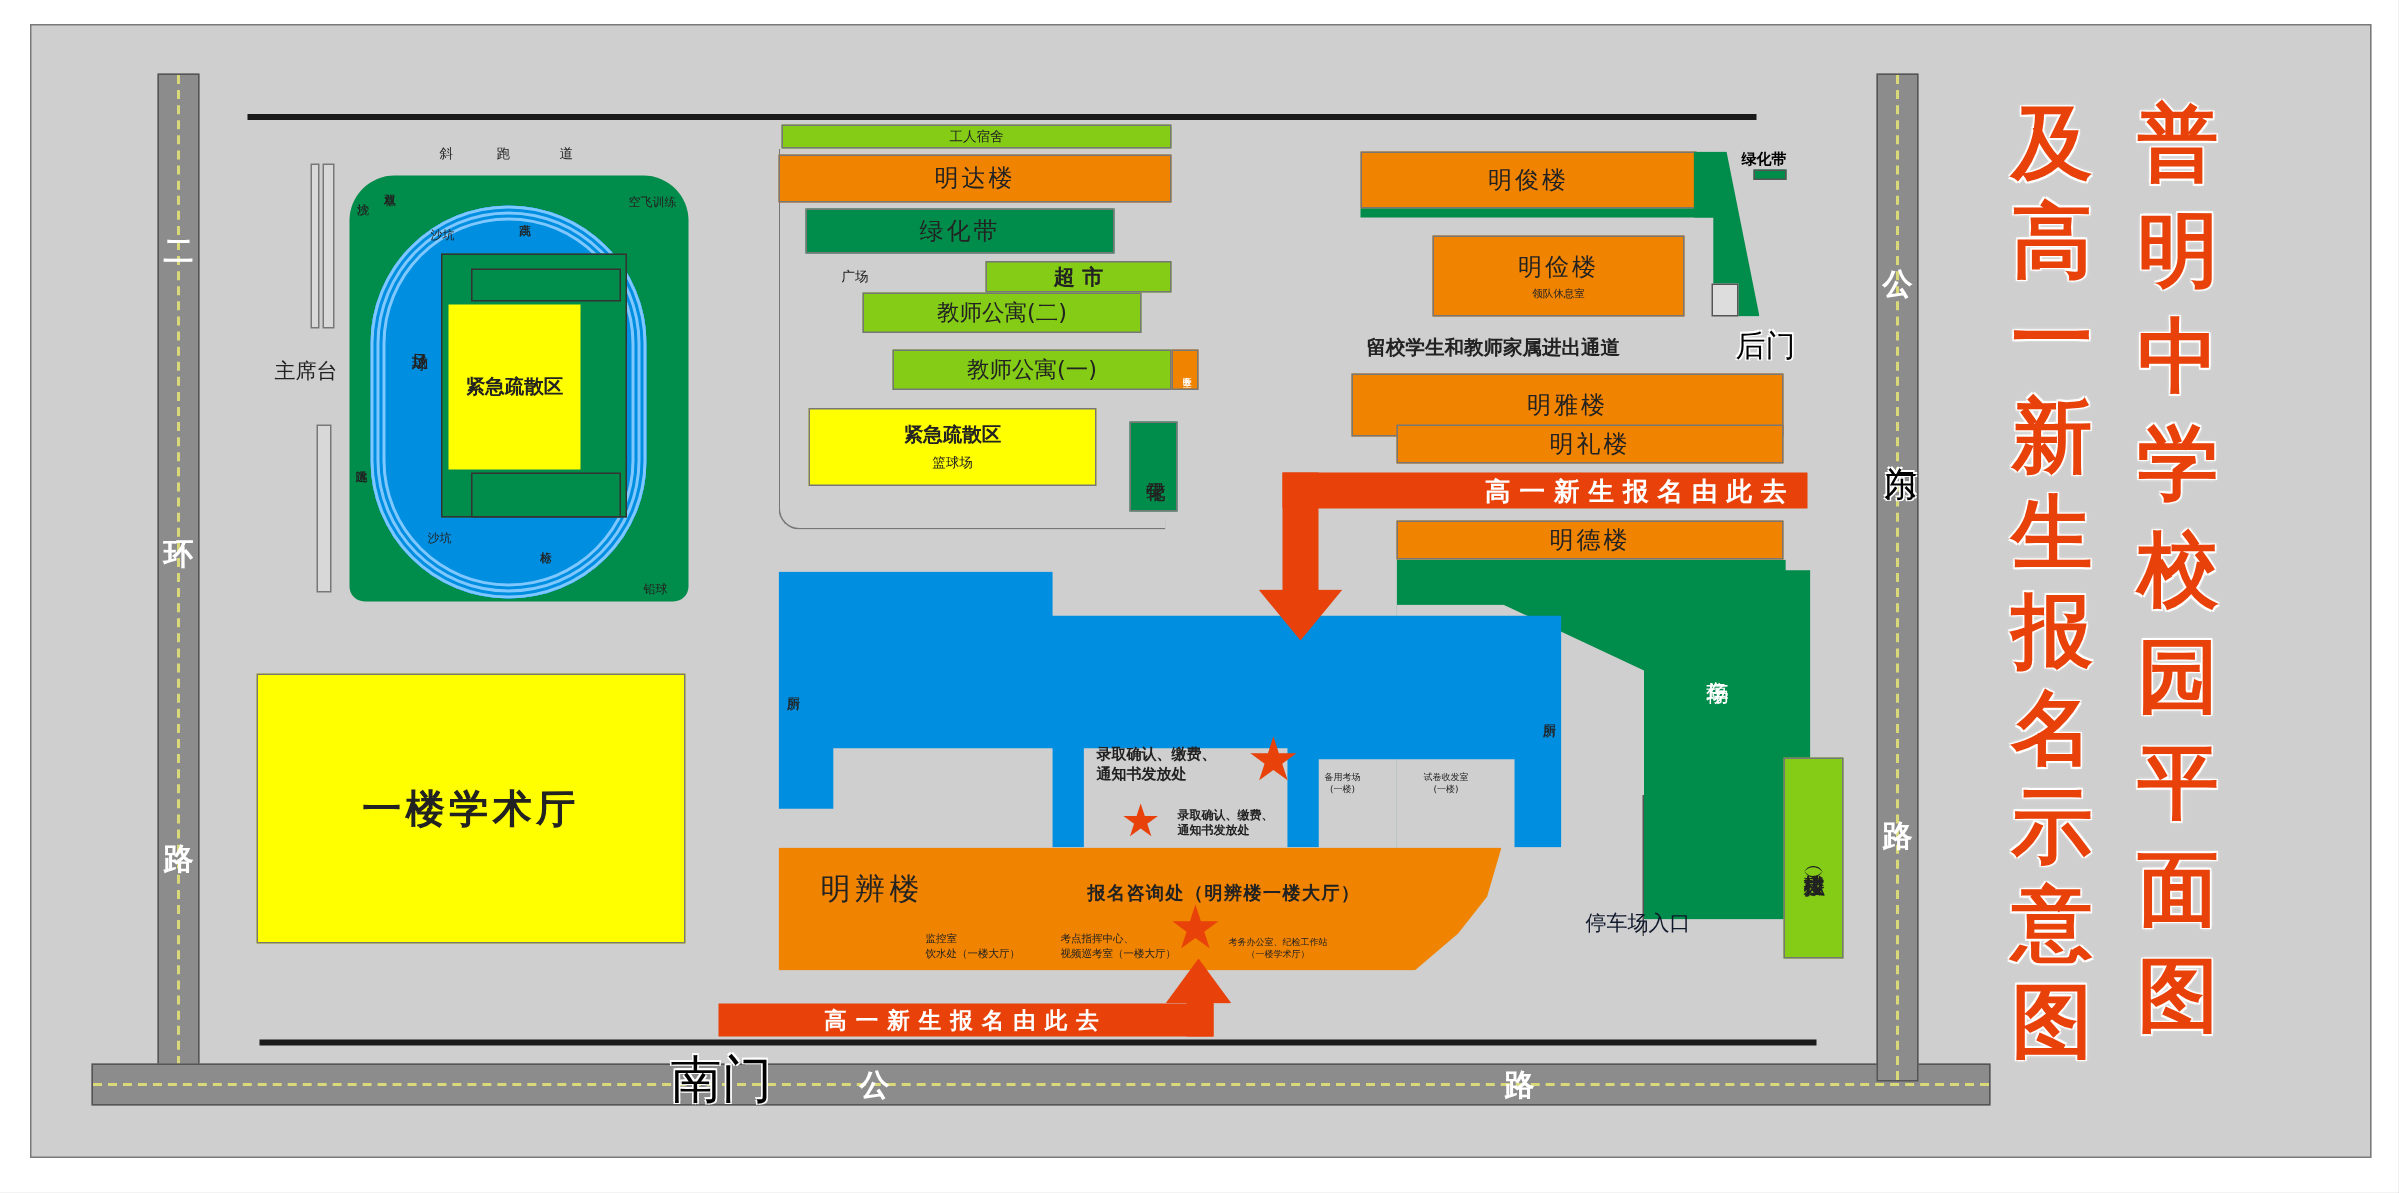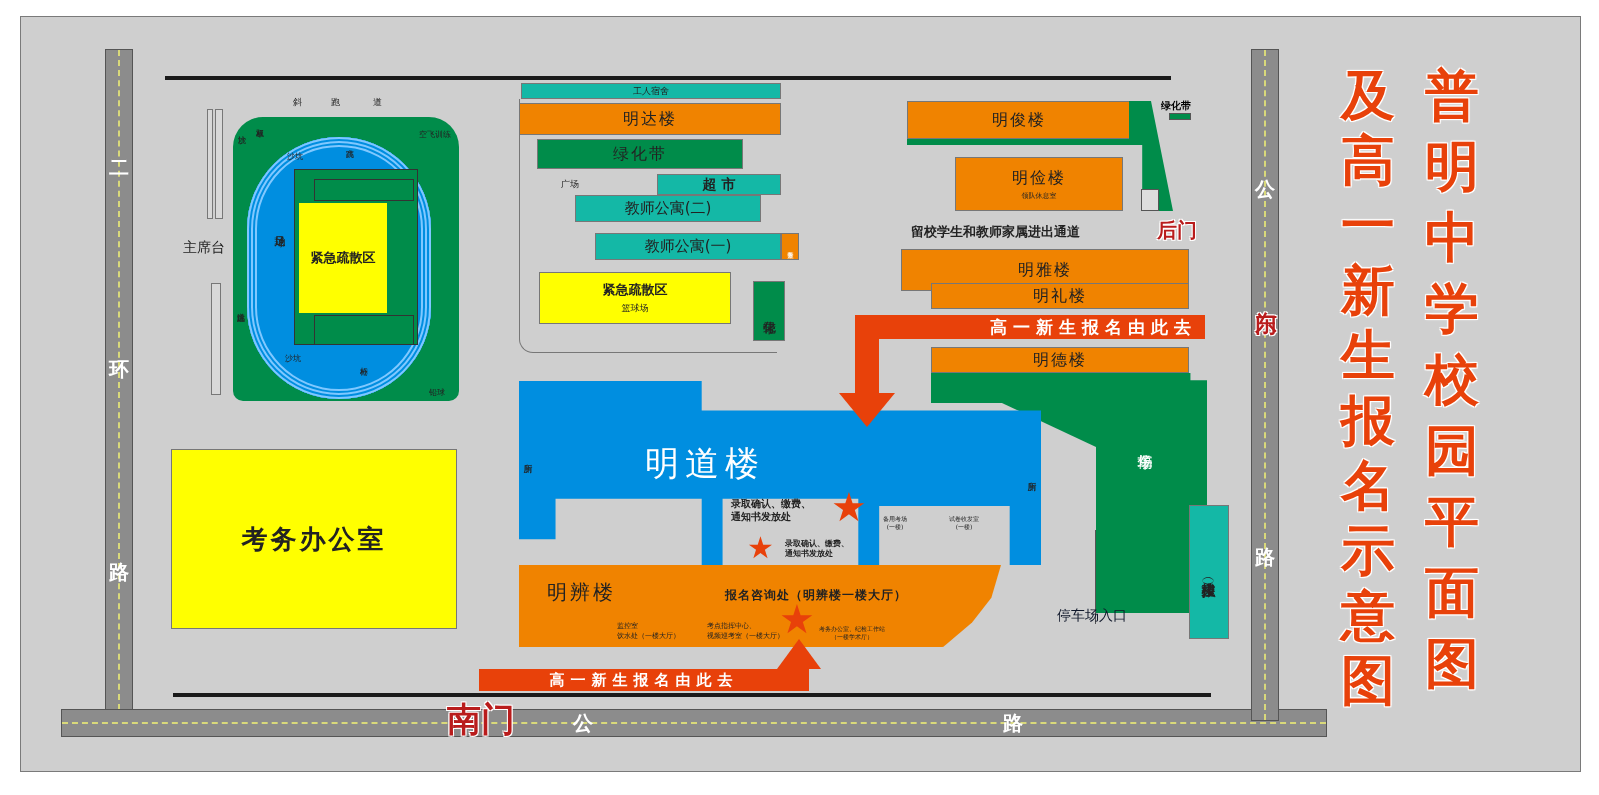--- a/index.html
+++ b/index.html
@@ -10,25 +10,25 @@
   .road { position: absolute; background: #8c8c8c; border: 1px solid #555; }
   .road-v .dash { position: absolute; left: 50%; top: 0; bottom: 0; width: 0; border-left: 2px dashed #d9d97a; transform: translateX(-1px); }
   .road-h .dash { position: absolute; top: 50%; left: 0; right: 0; height: 0; border-top: 2px dashed #d9d97a; transform: translateY(-1px); }
   .road-label { position: absolute; color: #fff; font-weight: bold; font-size: 20px; line-height: 1; }
   .wall { position: absolute; background: #1a1a1a; height: 4px; }
   .bld { position: absolute; display: flex; align-items: center; justify-content: center; color: #222; border: 1px solid #777; }
   .orange { background: #f08300; }
   .green { background: #008c4a; }
   .yellow { background: #ffff00; }
   .blue { background: #008ee0; }
-  .grey { background: #14b8a6; }
+  .grey { background: #84cc16; }
   .lbl-sm { font-size: 9px; color: #222; }
   .lbl-md { font-size: 16px; color: #222; letter-spacing: 2px; }
   .title-char { font-family: "DejaVu Sans", sans-serif; font-weight: bold; font-size: 54px; color: #e8410a; line-height: 1; -webkit-text-stroke: 0px; text-shadow: 0 0 3px #fff, 0 0 2px #fff, 1px 1px 0 #fff, -1px -1px 0 #fff, 1px -1px 0 #fff, -1px 1px 0 #fff; }
-  .gate { position: absolute; font-weight: bold; color: #b91c1c; text-shadow: 1px 1px 0 #fff, -1px -1px 0 #fff, 1px -1px 0 #fff, -1px 1px 0 #fff; }
+  .gate { position: absolute; font-weight: normal; color: #000000; text-shadow: 1px 1px 0 #fff, -1px -1px 0 #fff, 1px -1px 0 #fff, -1px 1px 0 #fff; }
   .arrow-bar { position: absolute; background: #e8410a; color: #fff; font-weight: bold; display: flex; align-items: center; justify-content: center; letter-spacing: 6px; }
   .star { position: absolute; color: #e8410a; font-size: 40px; line-height: 1; }
   .vtext { writing-mode: vertical-rl; text-orientation: upright; }
 </style>
 </head>
 <body>
 
 <div id="map">
 
   <div class="road road-v" style="left:84px; top:32px; width:28px; height:672px;">
@@ -74,21 +74,21 @@
   <span class="abs lbl-sm vtext" style="left:232px; top:106px; font-size:8px;">单双杠</span>
   <span class="abs lbl-sm" style="left:266px; top:134px; font-size:8px;">沙坑</span>
   <span class="abs lbl-sm vtext" style="left:322px; top:126px; font-size:8px;">跳高</span>
   <span class="abs lbl-sm" style="left:398px; top:112px; font-size:8px;">空飞训练</span>
   <span class="abs lbl-sm vtext" style="left:213px; top:290px; font-size:8px;">跳远道</span>
   <span class="abs lbl-sm" style="left:264px; top:336px; font-size:8px;">沙坑</span>
   <span class="abs lbl-sm vtext" style="left:336px; top:344px; font-size:8px;">标枪</span>
   <span class="abs lbl-sm" style="left:408px; top:370px; font-size:8px;">铅球</span>
 
   <div class="bld yellow" style="left:150px; top:432px; width:286px; height:180px;">
-    <span style="font-weight:bold; font-size:26px; letter-spacing:3px;">考务办公室</span>
+    <span style="font-weight:bold; font-size:26px; letter-spacing:3px;">一楼学术厅</span>
   </div>
 
   <div class="abs" style="left:498px; top:82px; width:258px; height:254px; border-left:1px solid #777; border-bottom:1px solid #777; border-radius:0 0 0 14px;"></div>
   <div class="bld grey" style="left:500px; top:66px; width:260px; height:16px;">
     <span style="font-size:9px;">工人宿舍</span>
   </div>
   <div class="bld orange" style="left:498px; top:86px; width:262px; height:32px;">
     <span class="lbl-md">明达楼</span>
   </div>
   <div class="bld green" style="left:516px; top:122px; width:206px; height:30px;">
@@ -142,21 +142,20 @@
   <div class="abs green" style="left:910px; top:356px; width:276px; height:240px; clip-path: polygon(0 0, 94% 0, 94% 3%, 100% 3%, 100% 100%, 58% 100%, 54% 96%, 54% 100%, 0 100%, 0 0); background:#008c4a;"></div>
   <div class="abs grey" style="left:910px; top:386px; width:165px; height:220px; clip-path: polygon(0 0, 43% 0, 100% 20%, 100% 100%, 0 100%); background:#cfcfcf;"></div>
   <span class="abs vtext" style="left:1114px; top:425px; font-size:15px; color:#fff;">停车场</span>
   <div class="abs" style="left:1074px; top:513px; width:1px; height:94px; background:#555;"></div>
   <span class="abs" style="left:1036px; top:590px; font-size:14px; color:#0f172a;">停车场入口</span>
   <div class="bld grey" style="left:1168px; top:488px; width:40px; height:134px;">
     <span class="vtext" style="font-size:14px;">科技大楼（拟建）</span>
   </div>
 
   <div class="abs blue" style="left:498px; top:364px; width:522px; height:184px; clip-path: polygon(0 0, 35% 0, 35% 16%, 100% 16%, 100% 100%, 94% 100%, 94% 68%, 69% 68%, 69% 100%, 65% 100%, 65% 64%, 39% 64%, 39% 100%, 35% 100%, 35% 64%, 7% 64%, 7% 86%, 0 86%);"></div>
-  <span class="abs" style="left:624px; top:424px; font-size:34px; color:#fff; letter-spacing:6px;">明道楼</span>
   <span class="abs lbl-sm vtext" style="left:500px; top:440px;">厕所</span>
   <span class="abs lbl-sm vtext" style="left:1004px; top:458px;">厕所</span>
   <div class="abs" style="left:710px; top:480px; font-size:10px; font-weight:bold; color:#222; line-height:13px;">
     <div>录取确认、缴费、</div>
     <div>通知书发放处</div>
   </div>
   <span class="star" style="left:810px; top:470px;">★</span>
   <div class="abs" style="left:764px; top:522px; font-size:8px; font-weight:bold; color:#222; line-height:10px;">
     <div>录取确认、缴费、</div>
     <div>通知书发放处</div>

